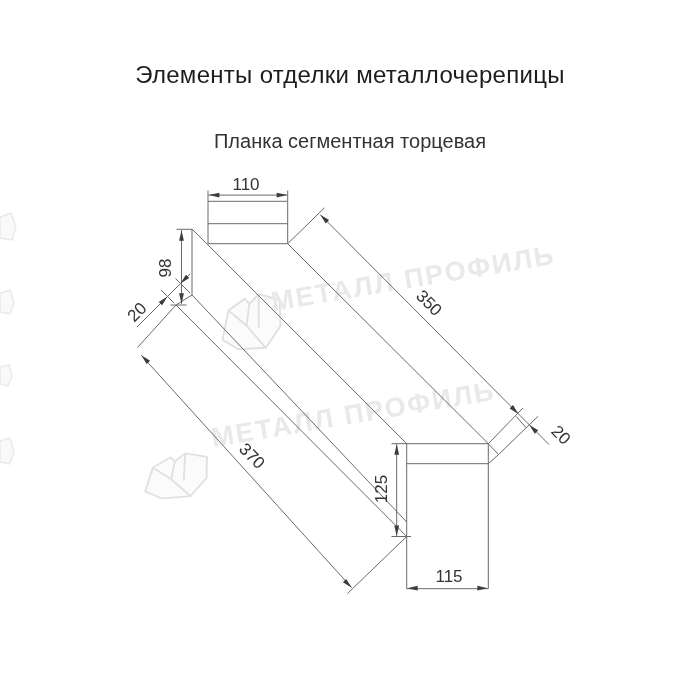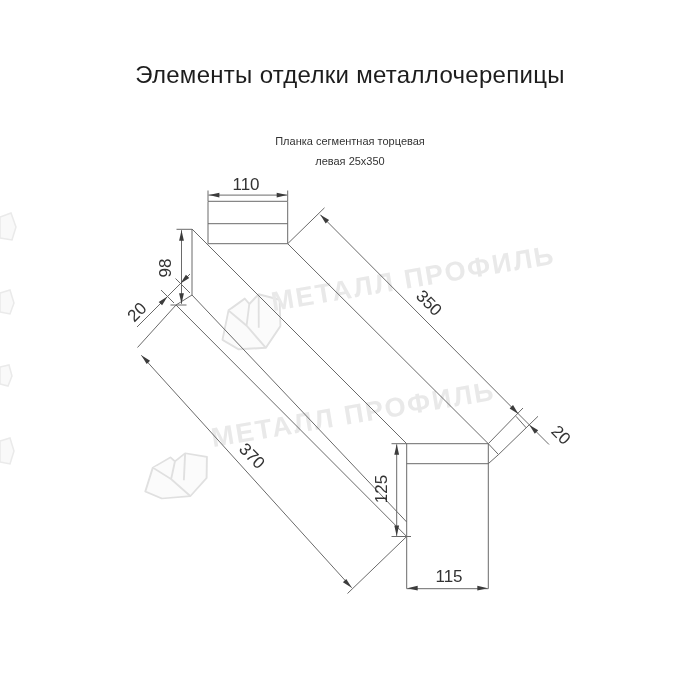--- a/index.html
+++ b/index.html
@@ -4,38 +4,37 @@
 <style>
   :root{
     --line:#6a6a6a; --dim:#333333; --wm:#e9e9e9; --wm-edge:#e0e0e0;
   }
   html,body{margin:0;padding:0;background:#ffffff;}
   #stage{position:relative;width:700px;height:700px;background:#ffffff;overflow:hidden;
          font-family:"Liberation Sans", sans-serif;margin-top:37px;}
   .page-title{position:absolute;top:24px;left:0;right:0;text-align:center;
               font-size:24px;font-weight:400;color:#1d1d1d;letter-spacing:.3px;}
   .subtitle{position:absolute;top:94px;left:0;right:0;text-align:center;
-            font-size:11px;line-height:20px;color:#333;}
+            font-size:20px;line-height:20px;color:#333;}
   .footnotes{position:absolute;left:20px;top:643px;font-size:13.5px;line-height:17px;color:#222;}
   svg text{font-family:"Liberation Sans", sans-serif;font-size:17px;fill:var(--dim);}
   svg .wm-text{font-size:27px;font-weight:700;fill:var(--wm);letter-spacing:2px;}
   svg .ln{stroke:var(--line);stroke-width:1;fill:none;}
   svg .ar{fill:#3c3c3c;stroke:none;}
   svg .logo{stroke:var(--wm-edge);stroke-width:2;fill:#fbfbfb;stroke-linejoin:round;}
   svg .blob{stroke:#e3e3e3;stroke-width:1.5;fill:#f7f7f7;}
 </style>
 </head>
 <body>
 
 <div id="stage">
 
   <div class="page-title">Элементы отделки металлочерепицы</div>
   <div class="subtitle">
     <div>Планка сегментная торцевая</div>
-    <div>левая 25х350</div>
   </div>
 
   <svg width="700" height="700" viewBox="0 0 700 700" style="position:absolute;left:0;top:0;">
 
     <g opacity="0.75">
       <path class="blob" d="M0,180 L11,176 L16,190 L12,203 L0,201 Z"></path>
       <path class="blob" d="M0,256 L10,253 L14,266 L10,277 L0,275 Z"></path>
       <path class="blob" d="M0,330 L9,328 L12,339 L8,349 L0,347 Z"></path>
       <path class="blob" d="M0,404 L10,401 L14,414 L10,427 L0,425 Z"></path>
     </g>

